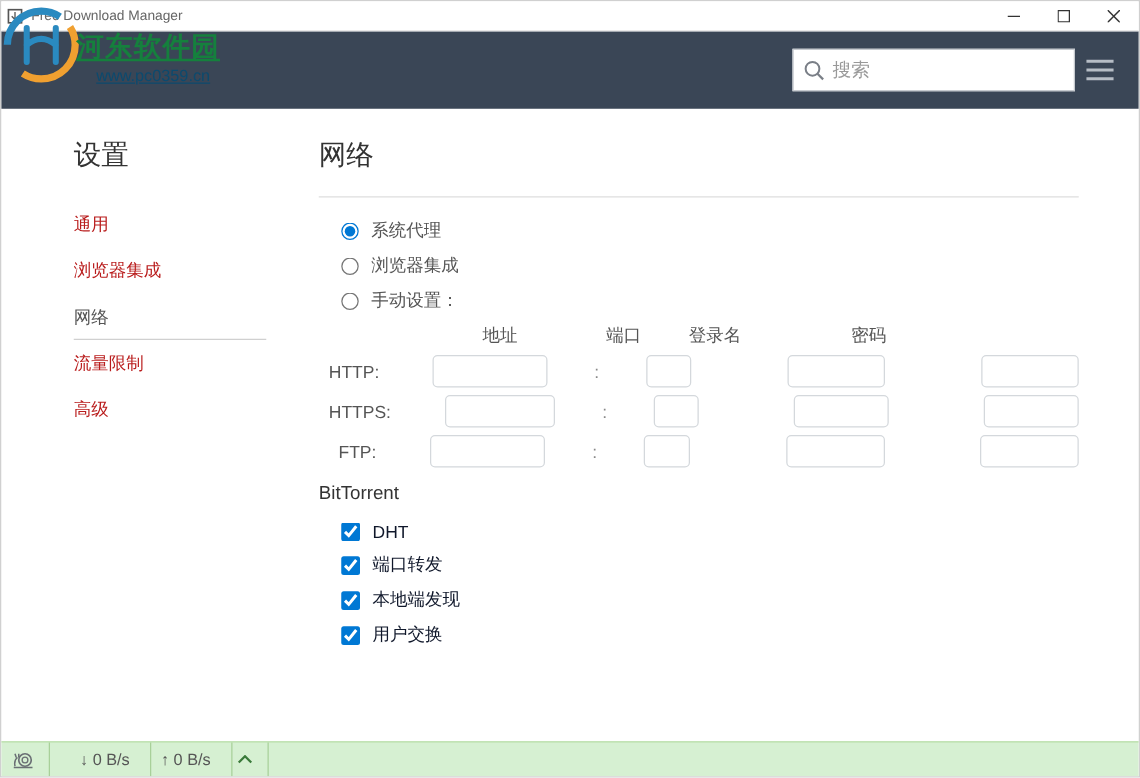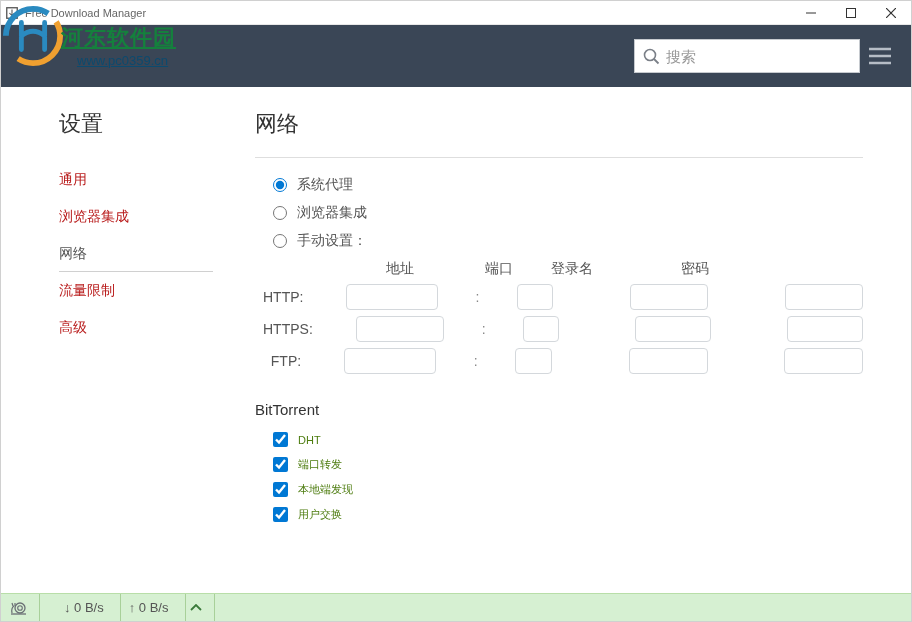--- a/index.html
+++ b/index.html
@@ -30,37 +30,37 @@
 .sidebar-item.active { color: #555; border-bottom: 1px solid #d0d0d0; }
 
 .main { flex: 1; padding: 22px 48px 22px 24px; overflow-y: auto; }
 .main-title { font-size: 22px; color: #333; margin-bottom: 18px; padding-bottom: 18px; border-bottom: 1px solid #dedede; font-weight: normal; }
 .section-title { font-size: 15px; color: #333; margin-bottom: 14px; }
 .radio-group { padding-left: 18px; margin-bottom: 4px; }
 .radio-row { display: flex; align-items: center; margin-bottom: 10px; cursor: pointer; }
 .radio-row input[type="radio"] { width: 14px; height: 14px; margin-right: 10px; accent-color: #0078d4; cursor: pointer; }
 .radio-row label { font-size: 14px; color: #555; cursor: pointer; }
 
-.proxy-table { padding-left: 8px; margin-bottom: 27px; }
+.proxy-table { padding-left: 8px; margin-bottom: 12px; }
 .proxy-header { display: flex; align-items: center; font-size: 14px; color: #555; margin-bottom: 6px; }
 .proxy-row { display: flex; align-items: center; margin-bottom: 6px; gap: 35px; }
 .col-proto { width: 66px; text-align: right; font-size: 14px; color: #555; padding-right: 8px; }
 .col-addr { width: 140px; }
 .col-sep { width: 14px; text-align: center; color: #888; font-size: 14px; }
 .col-port { width: 56px; }
 .col-gap { width: 10px; }
 .col-login { width: 120px; }
 .col-pass { width: 120px; }
 .proxy-table input { width: 100%; height: 26px; border: 1px solid #d4d8dc; border-radius: 4px; padding: 0 6px; font-size: 13px; outline: none; }
 .proxy-header .col-addr, .proxy-header .col-port, .proxy-header .col-login, .proxy-header .col-pass { text-align: left; padding-left: 2px; }
 
 .check-group { padding-left: 18px; }
 .check-row { display: flex; align-items: center; margin-bottom: 10px; cursor: pointer; }
 .check-row input[type="checkbox"] { width: 15px; height: 15px; margin-right: 10px; accent-color: #0078d4; cursor: pointer; }
-.check-row label { font-size: 11px; color: #4d7c0f; cursor: pointer; }
+.check-row label { font-size: 14px; color: #0f172a; cursor: pointer; }
 
 .statusbar { position: absolute; bottom: 0; left: 0; right: 0; height: 28px; background: #d6f0d2; display: flex; align-items: center; padding: 0 8px; border-top: 1px solid #b8dea8; }
 .statusbar .snail { margin-right: 16px; display: flex; align-items: center; border-right: 1px solid #a8d099; padding-right: 10px; height: 100%; }
 .statusbar .speed { font-size: 13px; color: #555; margin-right: 0; border-right: 1px solid #a8d099; padding-right: 16px; padding-left: 8px; height: 100%; display: flex; align-items: center; }
 .statusbar .expand { margin-left: 4px; cursor: pointer; border-right: 1px solid #a8d099; padding-right: 12px; height: 100%; display: flex; align-items: center; }
 </style>
 </head>
 <body>
 
 <div class="watermark">

